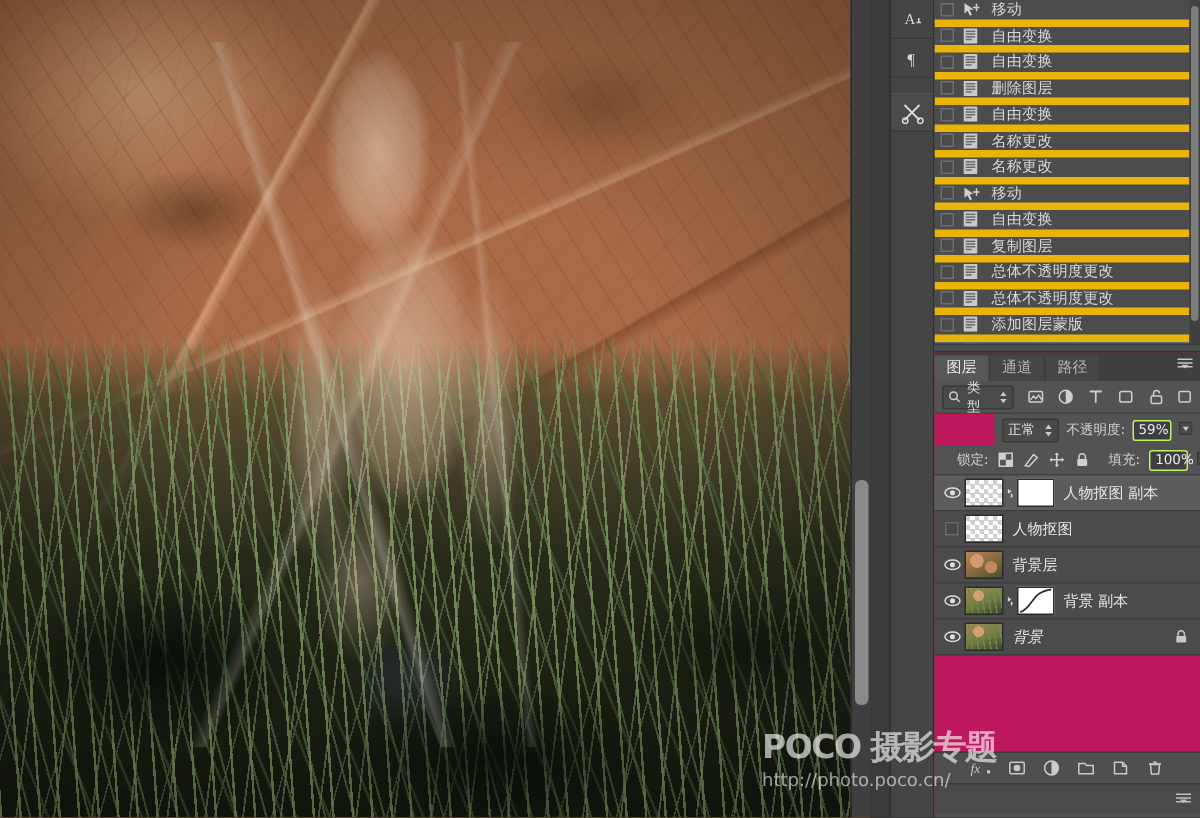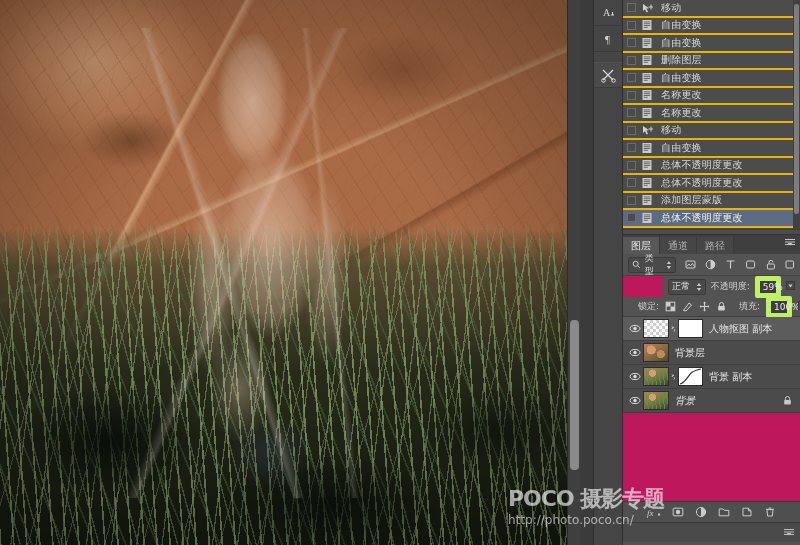--- a/index.html
+++ b/index.html
@@ -139,21 +139,21 @@
     background: #535353;
   }
 
   
   #history-panel { position: absolute; left: 0; top: 0; width: 177px; height: 248px; background: #4c4c4c; }
   #history-list { position: absolute; left: 0; top: 0; width: 170px; height: 243px; overflow: hidden; }
   .hist-row {
     display: flex; align-items: center;
     height: 17.5px; padding-left: 4px;
     color: #d8d8d8; font-size: 10px;
-    border-bottom: 2px solid #eab308;
+    border-bottom: 5px solid #eab308;
   }
   .hist-row.selected { background: #5d6b82; color: #f2f2f2; }
   .hist-check {
     width: 9px; height: 9px; margin-right: 5px;
     border: 1px solid #6e6e6e; background: #4a4a4a; flex: none;
   }
   .hist-icon { width: 14px; height: 12px; margin-right: 6px; flex: none; display: flex; align-items: center; }
   .hist-label { white-space: nowrap; letter-spacing: .2px; }
   #history-scrollbar {
     position: absolute; right: 0; top: 0; width: 7px; height: 243px; background: #414141;
@@ -204,21 +204,21 @@
     height: 21px; display: flex; align-items: center; gap: 5px;
     padding: 0 5px; background: #535353; margin-left: 40px;
   }
   #blend-select {
     width: 66px; height: 16px; display: flex; align-items: center; justify-content: space-between;
     padding: 0 3px; background: #4a4a4a; border: 1px solid #393939; border-radius: 2px;
     color: #e2e2e2; font-size: 9px;
   }
   .mini-label { color: #d2d2d2; font-size: 9px; white-space: nowrap; }
   .num-field {
-    background: #3e3e3e; border: 5px solid #bef264; border-radius: 2px;
+    background: #3e3e3e; border: 1px solid #bef264; border-radius: 2px;
     color: #eaeaea; font-size: 9px; padding: 1px 3px; min-width: 26px; text-align: center;
   }
   .stepper { color: #c9c9c9; font-size: 7px; }
 
   #lock-row {
     height: 20px; display: flex; align-items: center; gap: 6px;
     padding: 0 15px; background: #535353; border-bottom: 1px solid #3f3f3f;
   }
   .lock-ico { color: #d0d0d0; display: flex; align-items: center; }
 
@@ -450,20 +450,33 @@
             <span class="hist-check"></span>
             <span class="hist-icon">
               <svg width="12" height="12" viewBox="0 0 12 12">
                 <rect x="1.5" y="1" width="9" height="10" fill="#c9c9c9"></rect>
                 <rect x="2.8" y="2.4" width="6.4" height="1" fill="#6a6a6a"></rect>
                 <rect x="2.8" y="4.2" width="6.4" height="1" fill="#6a6a6a"></rect>
                 <rect x="2.8" y="6" width="6.4" height="1" fill="#6a6a6a"></rect>
                 <rect x="2.8" y="7.8" width="4" height="1" fill="#6a6a6a"></rect>
               </svg>
             </span>
+            <span class="hist-label">复制图层</span>
+          </div>
+          <div class="hist-row">
+            <span class="hist-check"></span>
+            <span class="hist-icon">
+              <svg width="12" height="12" viewBox="0 0 12 12">
+                <rect x="1.5" y="1" width="9" height="10" fill="#c9c9c9"></rect>
+                <rect x="2.8" y="2.4" width="6.4" height="1" fill="#6a6a6a"></rect>
+                <rect x="2.8" y="4.2" width="6.4" height="1" fill="#6a6a6a"></rect>
+                <rect x="2.8" y="6" width="6.4" height="1" fill="#6a6a6a"></rect>
+                <rect x="2.8" y="7.8" width="4" height="1" fill="#6a6a6a"></rect>
+              </svg>
+            </span>
             <span class="hist-label">总体不透明度更改</span>
           </div>
           <div class="hist-row">
             <span class="hist-check"></span>
             <span class="hist-icon">
               <svg width="12" height="12" viewBox="0 0 12 12">
                 <rect x="1.5" y="1" width="9" height="10" fill="#c9c9c9"></rect>
                 <rect x="2.8" y="2.4" width="6.4" height="1" fill="#6a6a6a"></rect>
                 <rect x="2.8" y="4.2" width="6.4" height="1" fill="#6a6a6a"></rect>
                 <rect x="2.8" y="6" width="6.4" height="1" fill="#6a6a6a"></rect>
@@ -651,20 +664,27 @@
               <svg width="10" height="11" viewBox="0 0 10 11">
                 <path d="M3.4 3.2a1.7 1.7 0 0 1 0 2.4 M5.6 6.4a1.7 1.7 0 0 1 0 2.4" stroke="#d8d8d8" stroke-width="1.1" fill="none"></path>
                 <path d="M3.6 5.6 L5.4 4" stroke="#d8d8d8" stroke-width="1.1"></path>
               </svg>
             </span>
             <span class="thumb mask-white"></span>
             <span class="layer-name">人物抠图 副本</span>
           </div>
           <div class="layer-row">
             <span class="eye-cell">
+              <span class="eye-off"></span>
+            </span>
+            <span class="thumb transparent"></span>
+            <span class="layer-name">人物抠图</span>
+          </div>
+          <div class="layer-row">
+            <span class="eye-cell">
               <svg width="12" height="11" viewBox="0 0 12 11">
                 <ellipse cx="6" cy="5.5" rx="5" ry="3.1" fill="none" stroke="#ddd" stroke-width="1"></ellipse>
                 <circle cx="6" cy="5.5" r="1.7" fill="#ddd"></circle>
               </svg>
             </span>
             <span class="thumb leafy"></span>
             <span class="layer-name">背景层</span>
           </div>
           <div class="layer-row">
             <span class="eye-cell">

